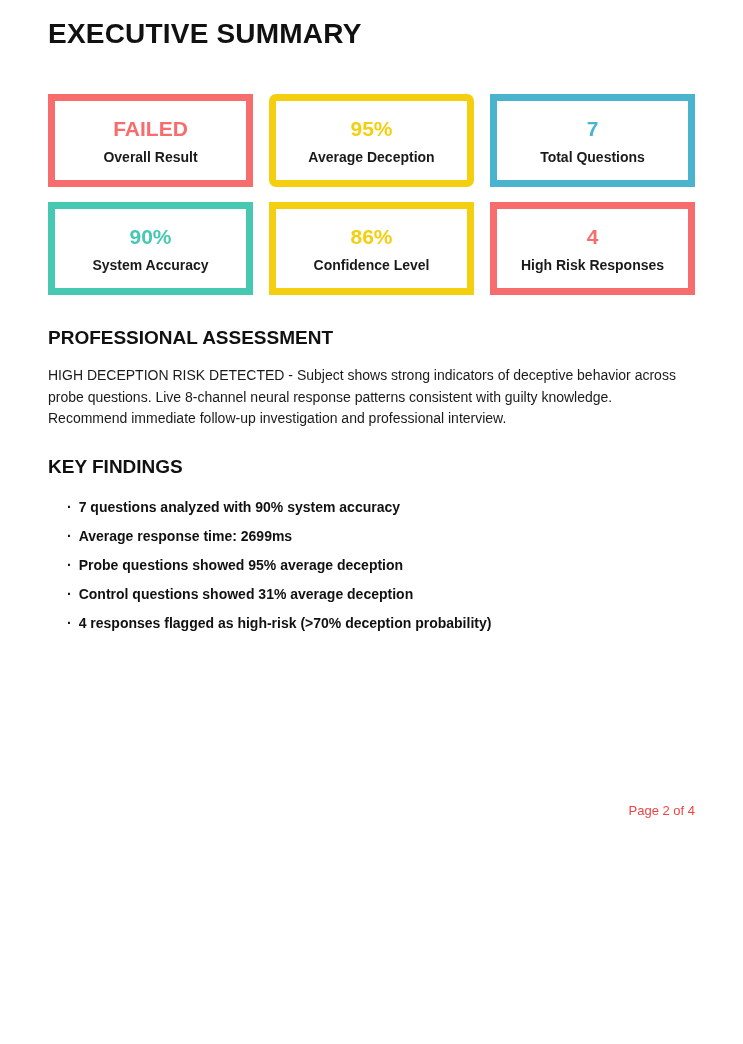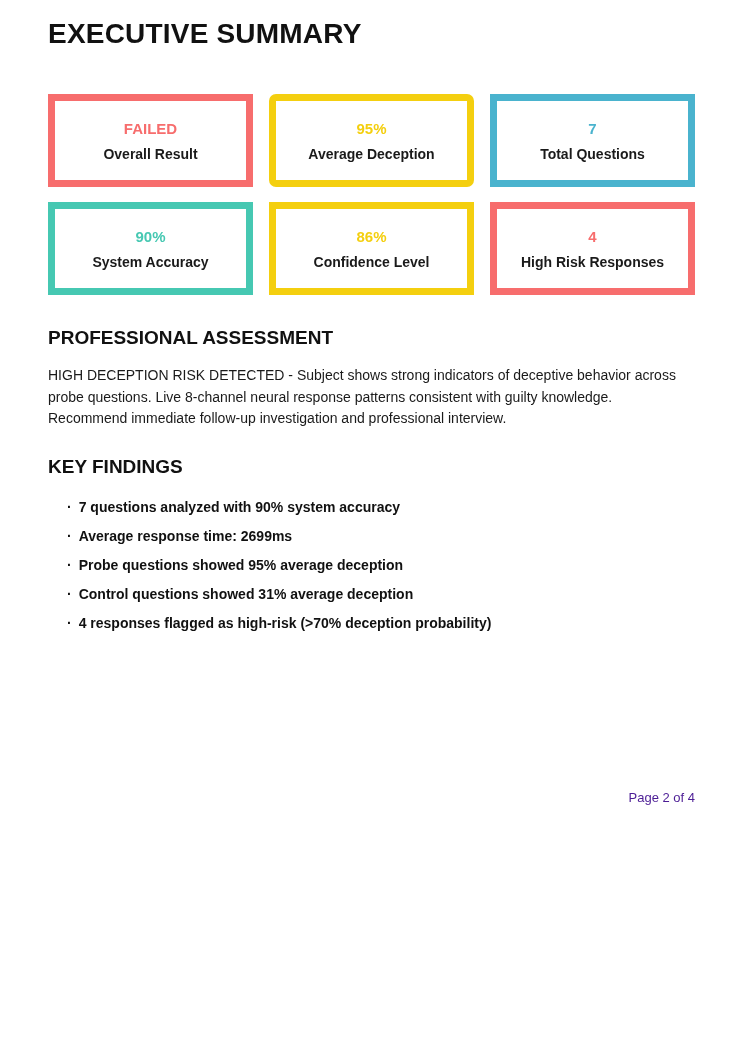--- a/index.html
+++ b/index.html
@@ -41,21 +41,21 @@
     height: 93px;
     border: 7px solid #cccccc;
     background: #ffffff;
     display: flex;
     flex-direction: column;
     align-items: center;
     justify-content: center;
     text-align: center;
   }
   .card-value {
-    font-size: 15px;
+    font-size: 21px;
     font-weight: bold;
     line-height: 1;
     margin-bottom: 11px;
   }
   .card-label {
     font-size: 14px;
     font-weight: bold;
     color: #1a1a1a;
     line-height: 1;
   }
@@ -88,23 +88,23 @@
     display: flex;
     align-items: baseline;
   }
   .bullet-marker {
     margin-right: 7px;
     font-weight: bold;
   }
   .page-footer {
     position: absolute;
     right: 48px;
-    bottom: 27px;
+    bottom: 14px;
     font-size: 13px;
-    color: #4c1d95;
+    color: #ef4444;
     font-weight: normal;
   }
 </style>
 </head>
 <body>
 
 <div class="page">
 
   <h1 class="page-title">EXECUTIVE SUMMARY</h1>
 

